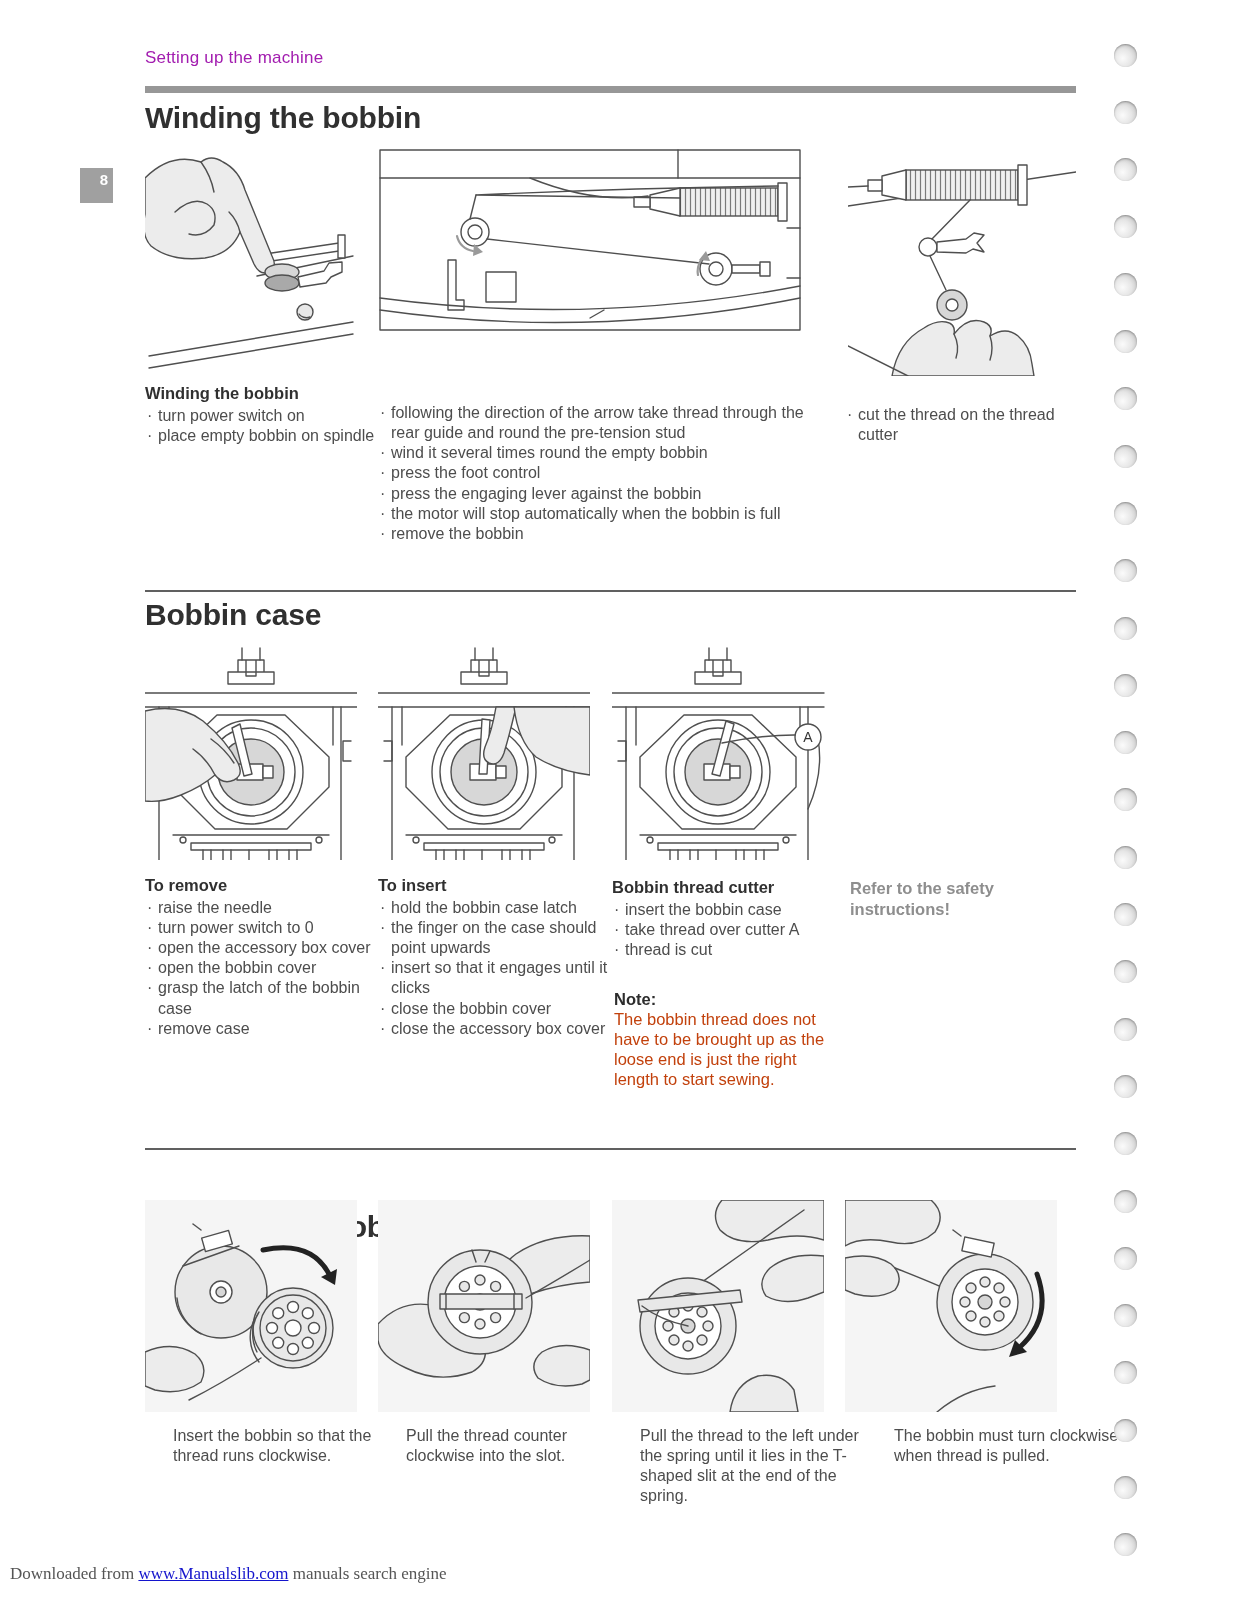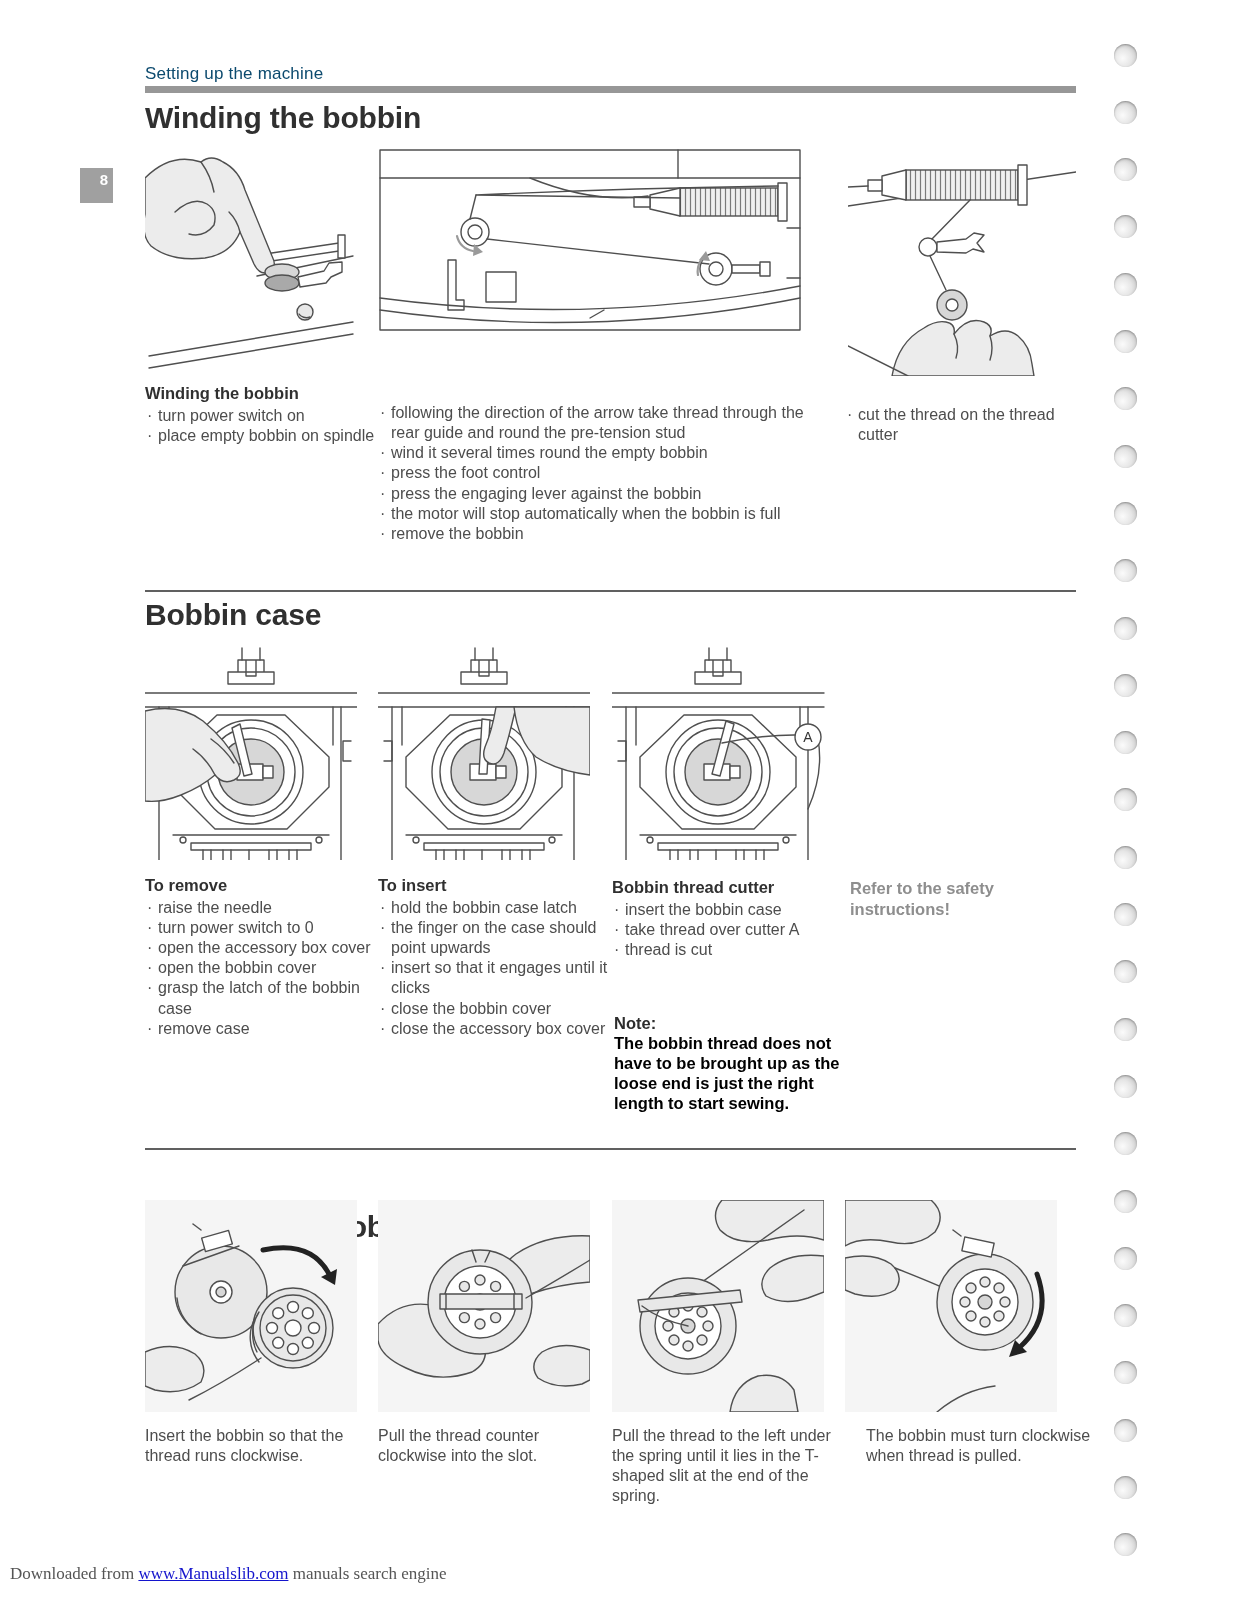--- a/index.html
+++ b/index.html
@@ -1,31 +1,31 @@
 <!DOCTYPE html>
 <html><head>
 <meta charset="utf-8">
 <style>
   html,body{margin:0;padding:0;background:#fff;}
   #page{position:relative;width:1236px;height:1600px;background:#fff;overflow:hidden;
         font-family:"Liberation Sans","DejaVu Sans",sans-serif;color:#4d4d4d;}
   .abs{position:absolute;}
-  .kicker{font-size:17px;color:#0c4a6e;letter-spacing:.2px;margin-top:16px;}
+  .kicker{font-size:17px;color:#a21caf;letter-spacing:.2px;}
   .topbar{background:#979797;height:7px;width:931px;}
   .rule{background:#606060;height:2px;width:931px;}
   .h1{font-size:30px;font-weight:bold;color:#303030;letter-spacing:-.2px;}
   .tab8{width:33px;height:35px;background:#a0a0a0;color:#fff;font-size:15px;font-weight:bold;
         text-align:right;box-sizing:border-box;padding:3px 5px 0 0;}
   .colhead{font-size:16.5px;font-weight:bold;color:#303030;margin-bottom:2px;}
   .body-col{font-size:16px;line-height:1.26;color:#4d4d4d;}
   .li{position:relative;padding-left:13px;}
   .li::before{content:"\00B7";position:absolute;left:2px;top:0;color:#4d4d4d;}
-  .caption{font-size:16px;line-height:1.26;color:#4d4d4d;}
+  .caption{font-size:16px;line-height:1.26;color:#4d4d4d;margin-left:28px;}
   .notehead{font-size:16.5px;font-weight:bold;color:#2d2d2d;}
-  .notebody{font-size:16.5px;font-weight:bold;color:#000000;line-height:1.22;}
+  .notebody{font-size:16.5px;font-weight:normal;color:#c2410c;line-height:1.22;}
   .safety{font-size:16.5px;font-weight:bold;color:#8e8e8e;line-height:1.25;}
   .footer{font-family:"Liberation Serif","DejaVu Serif",serif;font-size:17px;color:#555;}
   .footer a{color:#1414cc;text-decoration:underline;}
   .dot{position:absolute;left:1114px;width:23px;height:23px;border-radius:50%;
        background:radial-gradient(circle at 38% 62%, #fbfbfb 0%, #e6e6e6 45%, #b3b3b3 100%);
        box-shadow:inset 0 1px 2px rgba(90,90,90,.55);}
   
   .s{fill:none;stroke:#4f4f4f;stroke-width:1.4;stroke-linejoin:round;stroke-linecap:round;}
   .sg{fill:none;stroke:#9a9a9a;stroke-width:2.2;stroke-linecap:round;}
   .gfill{fill:#9a9a9a;stroke:none;}
@@ -231,21 +231,21 @@
     <div class="li"><span>close the accessory box cover</span></div>
   </div>
   <div class="abs body-col" style="left:612px;top:877px;width:232px;">
     <div class="colhead">Bobbin thread cutter</div>
     <div class="li"><span>insert the bobbin case</span></div>
     <div class="li"><span>take thread over cutter A</span></div>
     <div class="li"><span>thread is cut</span></div>
   </div>
   <div class="abs safety" style="left:850px;top:878px;width:230px;">Refer to the safety instructions!</div>
 
-  <div class="abs" style="left:614px;top:1014px;width:228px;">
+  <div class="abs" style="left:614px;top:990px;width:228px;">
     <div class="notehead">Note:</div>
     <div class="notebody">The bobbin thread does not have to be brought up as the loose end is just the right length to start sewing.</div>
   </div>
 
   <div class="abs rule" style="left:145px;top:1148px;"></div>
   <div class="abs h1" style="left:145px;top:1210px;">Inserting the bobbin</div>
 
   <svg class="abs" style="left:145px;top:1200px;" width="212" height="212" viewBox="0 0 212 212">
     <rect class="bg" width="212" height="212"></rect>
     <path class="hand" d="M0,152 Q28,140 50,154 Q64,166 56,182 Q36,196 10,190 L0,186 Z"></path>

